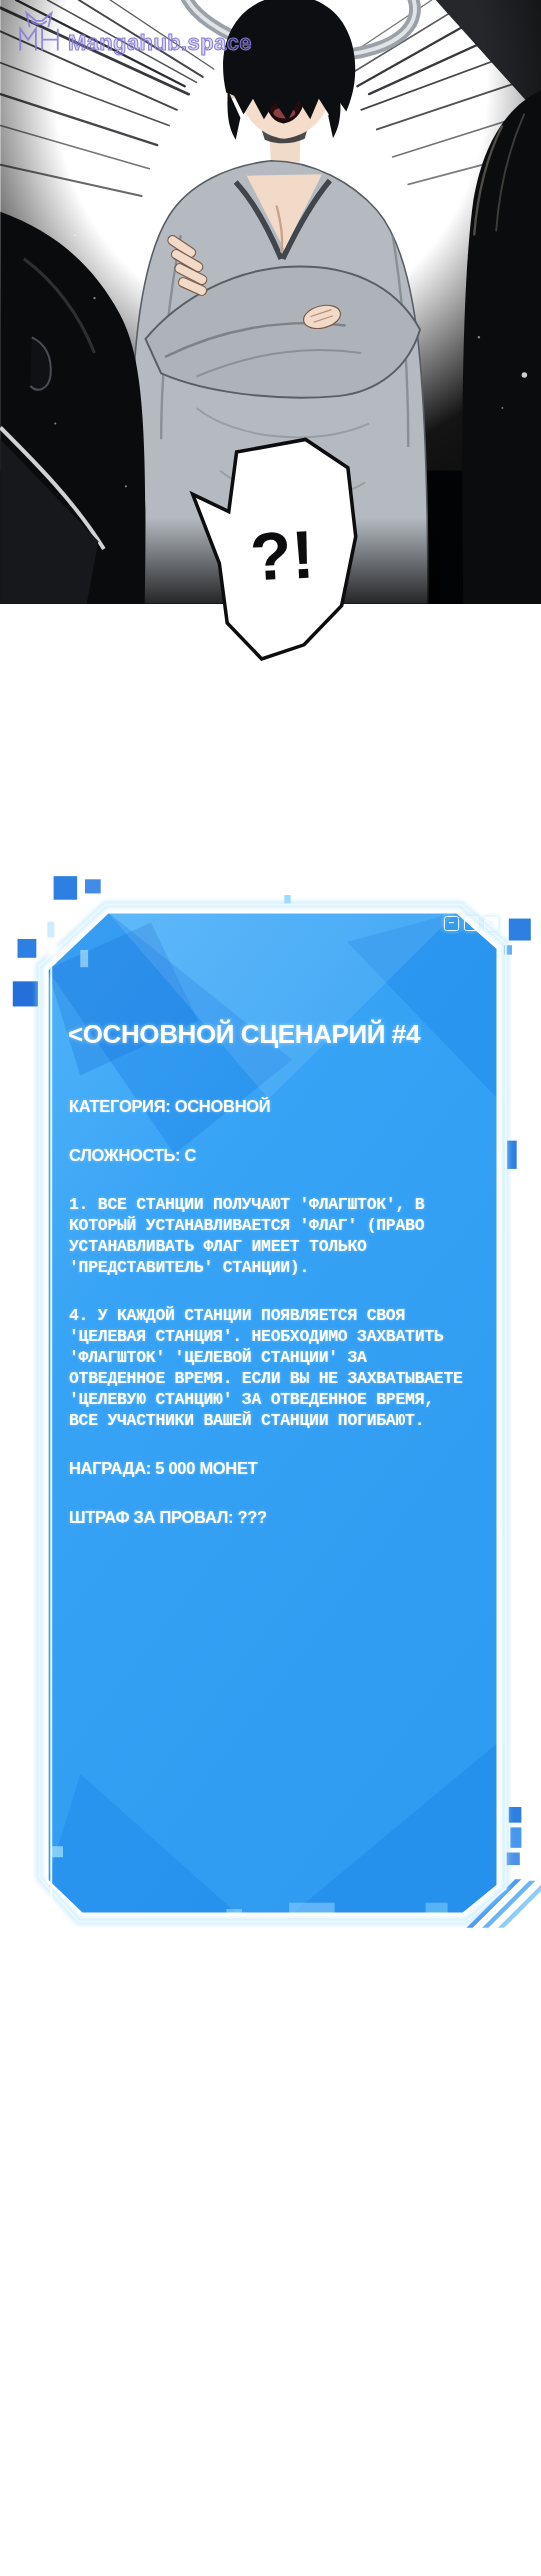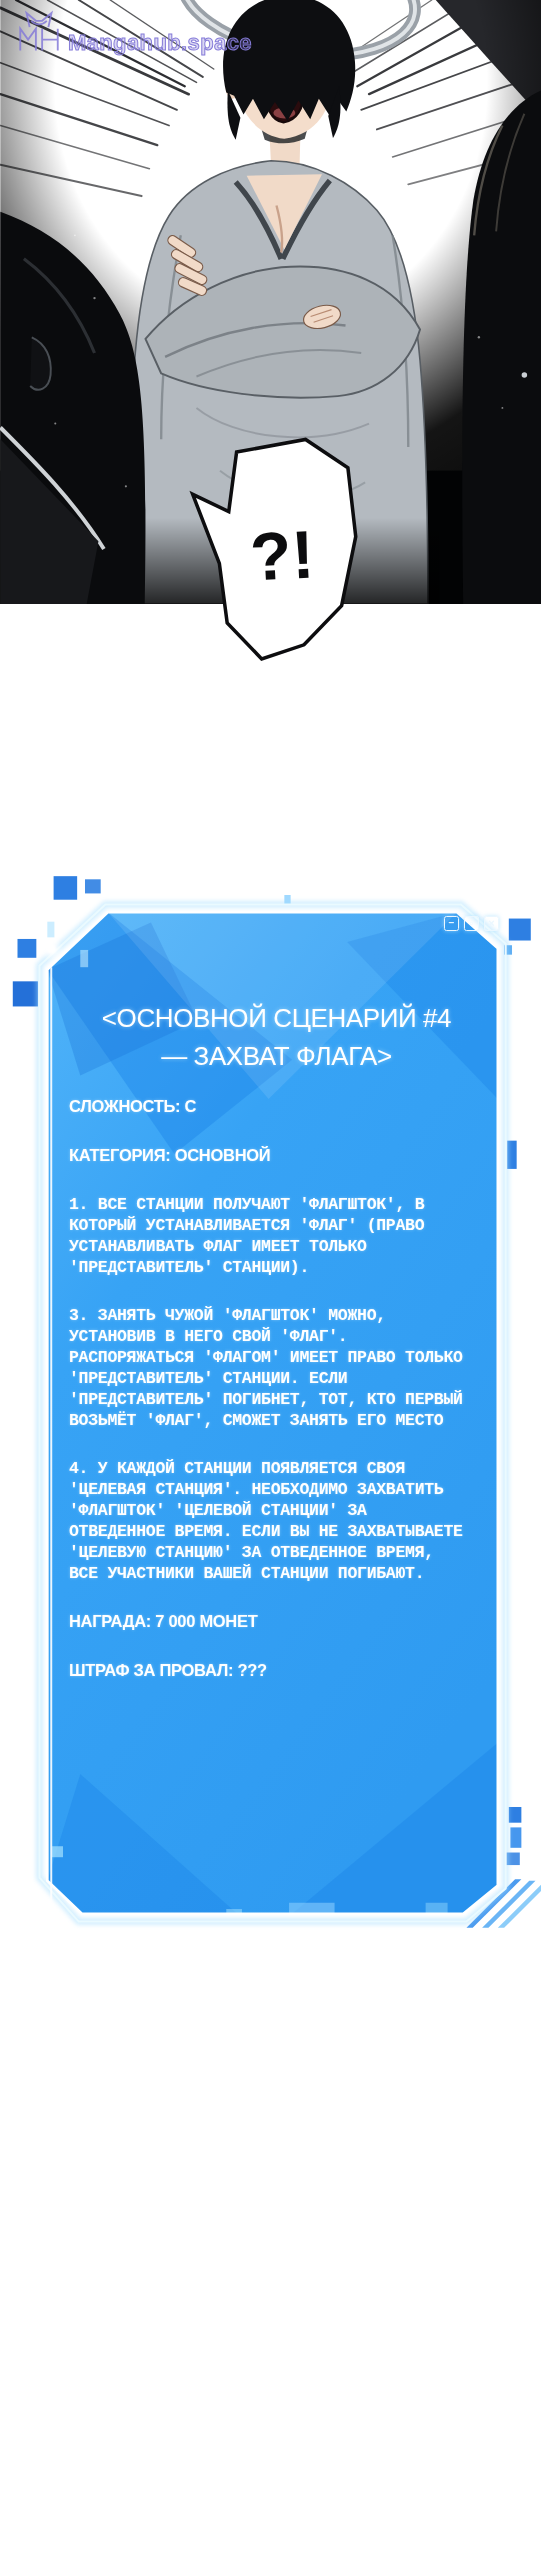--- a/index.html
+++ b/index.html
@@ -22,22 +22,22 @@
 
   .win-controls{position:absolute;top:21px;left:411px;display:flex;gap:5.5px;z-index:3;}
   .ctrl-btn{width:12.6px;height:12.6px;border:1.6px solid #eaf7ff;border-radius:2.4px;
             display:flex;align-items:center;justify-content:center;
             color:#eaf7ff;font-weight:bold;background:rgba(255,255,255,.05);
             box-shadow:0 0 4.7px rgba(170,225,255,.7);cursor:default;}
   .ctrl-btn.min span{font-size:10.2px;line-height:7.8px;}
   .ctrl-btn.max span{font-size:8.6px;line-height:8.6px;}
   .ctrl-btn.cls span{font-size:11px;line-height:9.4px;}
 
-  .win-title{position:absolute;top:104px;left:19px;right:19px;z-index:2;margin:0;
-             text-align:center;color:#ffffff;font-size:26px;font-weight:normal;
+  .win-title{position:absolute;top:104px;left:19px;right:19px;z-index:2;margin:16px;
+             text-align:left;color:#ffffff;font-size:26px;font-weight:bold;
              letter-spacing:-0.4px;line-height:38px;
              text-shadow:0 0 4.7px rgba(215,245,255,.55);}
 
   .win-body{position:absolute;top:201px;left:36px;width:394px;z-index:2;color:#ffffff;
             font-size:16.5px;font-weight:bold;line-height:21px;letter-spacing:-0.3px;
             text-shadow:0 0 3.1px rgba(215,245,255,.45);}
   .win-body p{margin:0;}
   .field{margin:0 0 28px !important;}
   .cond{margin:0 0 27px !important;font-family:Liberation Mono, monospace;}
   .cond-label{margin:0 !important;}
@@ -271,30 +271,28 @@
       <div class="ctrl-btn max">
         <span>▫</span>
       </div>
       <div class="ctrl-btn cls">
         <span>×</span>
       </div>
     </div>
 
     <h1 class="win-title">
       <span>&lt;ОСНОВНОЙ СЦЕНАРИЙ #4</span><br>
-      <span>— ЗАХВАТ ФЛАГА&gt;</span>
     </h1>
 
     <div class="win-body">
+      <p class="field">КАТЕГОРИЯ: ОСНОВНОЙ</p>
       <p class="field">СЛОЖНОСТЬ: С</p>
-      <p class="field">КАТЕГОРИЯ: ОСНОВНОЙ</p>
       <div>
           <p class="cond">1. ВСЕ СТАНЦИИ ПОЛУЧАЮТ 'ФЛАГШТОК', В КОТОРЫЙ УСТАНАВЛИВАЕТСЯ 'ФЛАГ' (ПРАВО УСТАНАВЛИВАТЬ ФЛАГ ИМЕЕТ ТОЛЬКО 'ПРЕДСТАВИТЕЛЬ' СТАНЦИИ).</p>
-          <p class="cond">3. ЗАНЯТЬ ЧУЖОЙ 'ФЛАГШТОК' МОЖНО, УСТАНОВИВ В НЕГО СВОЙ 'ФЛАГ'. РАСПОРЯЖАТЬСЯ 'ФЛАГОМ' ИМЕЕТ ПРАВО ТОЛЬКО 'ПРЕДСТАВИТЕЛЬ' СТАНЦИИ. ЕСЛИ 'ПРЕДСТАВИТЕЛЬ' ПОГИБНЕТ, ТОТ, КТО ПЕРВЫЙ ВОЗЬМЁТ 'ФЛАГ', СМОЖЕТ ЗАНЯТЬ ЕГО МЕСТО</p>
           <p class="cond">4. У КАЖДОЙ СТАНЦИИ ПОЯВЛЯЕТСЯ СВОЯ 'ЦЕЛЕВАЯ СТАНЦИЯ'. НЕОБХОДИМО ЗАХВАТИТЬ 'ФЛАГШТОК' 'ЦЕЛЕВОЙ СТАНЦИИ' ЗА ОТВЕДЕННОЕ ВРЕМЯ. ЕСЛИ ВЫ НЕ ЗАХВАТЫВАЕТЕ 'ЦЕЛЕВУЮ СТАНЦИЮ' ЗА ОТВЕДЕННОЕ ВРЕМЯ, ВСЕ УЧАСТНИКИ ВАШЕЙ СТАНЦИИ ПОГИБАЮТ.</p>
         </div>
-      <p class="field">НАГРАДА: 7 000 МОНЕТ</p>
+      <p class="field">НАГРАДА: 5 000 МОНЕТ</p>
       <p>ШТРАФ ЗА ПРОВАЛ: ???</p>
     </div>
   </div>
 
 </div>
 
 
 </body></html>

